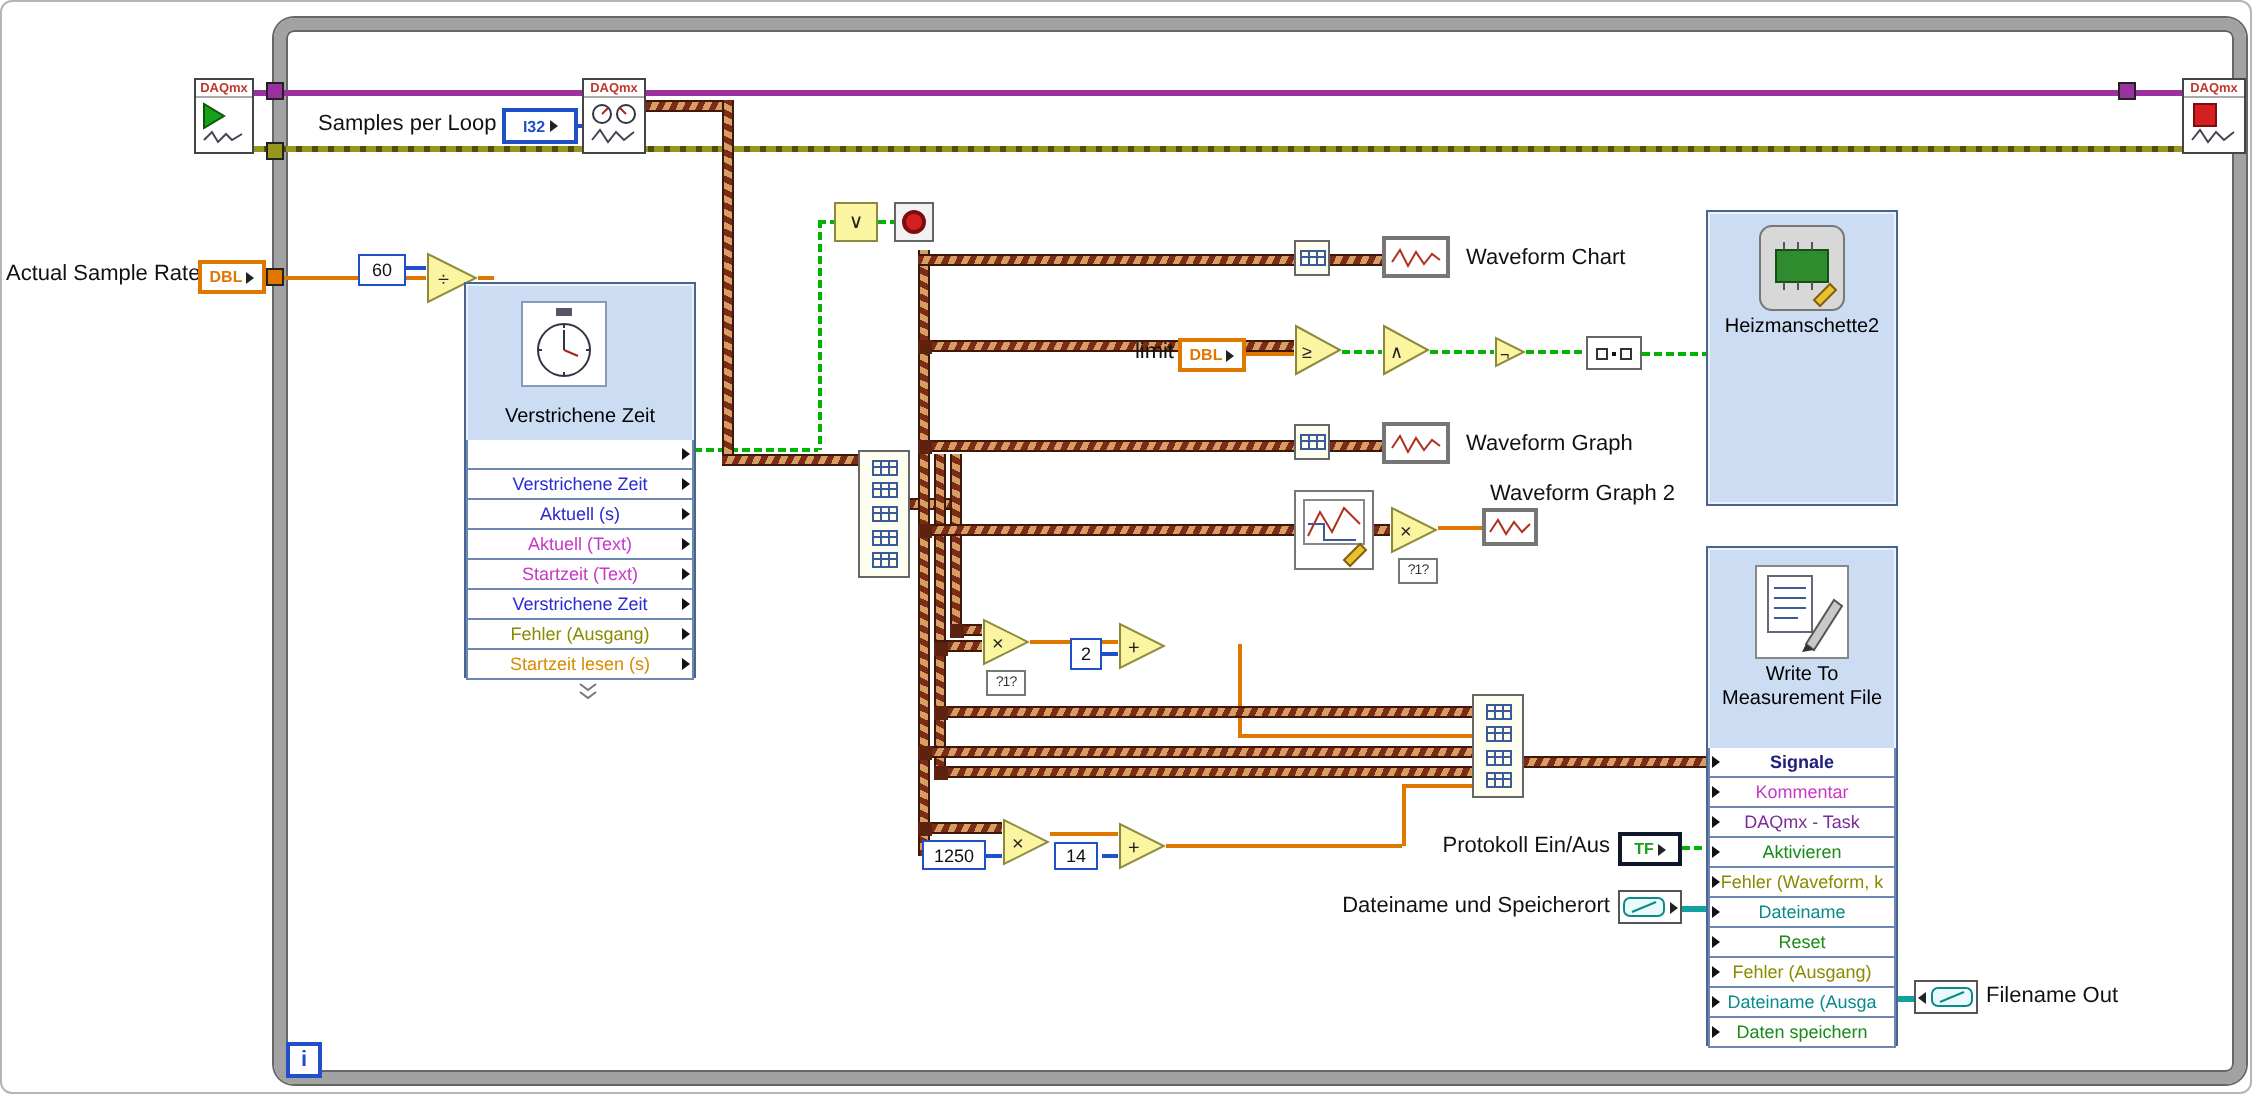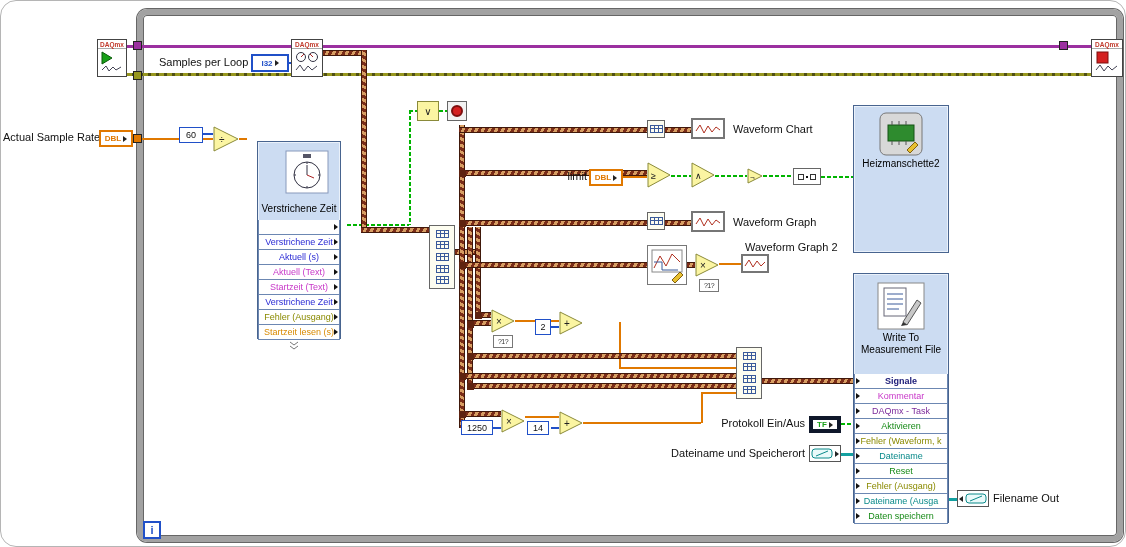--- a/index.html
+++ b/index.html
@@ -1,18 +1,18 @@
 <!DOCTYPE html>
 <html><head>
 <meta charset="utf-8">
 <title>LabVIEW Block Diagram</title>
 <style>
   *{margin:0;padding:0;box-sizing:border-box}
   body{font-family:"Liberation Sans",sans-serif;background:#fff}
-  .diagram{position:relative;width:1126px;height:547px;background:#fff;overflow:hidden;border:1px solid #b5b5b5;border-radius:16px}
+  .diagram{position:relative;width:1126px;height:547px;background:#fff;overflow:hidden;border:1px solid #b5b5b5;border-radius:6px}
   .abs{position:absolute}
   .lbl{position:absolute;font-size:11px;color:#111;white-space:nowrap}
   
   .w{position:absolute}
   .task{height:3px;background:#9b30a0}
   .err{height:3px;background:repeating-linear-gradient(90deg,#97971f 0 5px,#4f4f14 5px 8px)}
   .dbl{height:2px;background:#e07800}
   .dblv{width:2px;background:#e07800}
   .intw{height:2px;background:#2050c8}
   .boolh{height:2px;background:repeating-linear-gradient(90deg,#00b400 0 4px,rgba(0,0,0,0) 4px 6px)}
@@ -25,21 +25,21 @@
   
   .while-loop{position:absolute;left:136px;top:8px;width:986px;height:533px;border:6px solid #a2a2a2;border-radius:10px;box-shadow:0 0 0 1px #666,inset 0 0 0 1px #666}
   .iter{position:absolute;left:142px;top:520px;width:18px;height:18px;background:#fff;border:2px solid #2050c8;color:#2050c8;font-weight:bold;font-size:11px;display:flex;align-items:center;justify-content:center}
   
   .daq{position:absolute;background:#fff;border:1px solid #444}
   .daq-brand{font-size:6.5px;font-weight:bold;color:#c0392b;text-align:center;height:9px;line-height:9px;border-bottom:1px solid #aaa;letter-spacing:0}
   
   .term{position:absolute;background:#fff;display:flex;align-items:center;justify-content:center;font-weight:bold;font-size:8px}
   .t-int{border:2px solid #2050c8;color:#2050c8}
   .t-dbl{border:2px solid #e07800;color:#e07800}
-  .t-tf{border:4px solid #0f172a;color:#18a018}
+  .t-tf{border:2px solid #0f172a;color:#18a018}
   .t-path{border:1px solid #555}
   .tarr{width:0;height:0;border-left:4px solid #222;border-top:3px solid transparent;border-bottom:3px solid transparent;margin-left:2px}
   .tarr-l{width:0;height:0;border-right:4px solid #222;border-top:3px solid transparent;border-bottom:3px solid transparent;margin-right:2px}
   .const{position:absolute;background:#fff;border:1px solid #2050c8;color:#111;font-size:9px;display:flex;align-items:center;justify-content:center}
   
   .poly{position:absolute;background:#fff;border:1px solid #30476e;box-shadow:0 0 0 1px #9fb4d8;display:flex}
   .poly-text{flex:1;font-size:9px;text-align:center;line-height:11px;padding-top:4px}
   .poly-arrow{width:13px;border-left:1px solid #30476e;display:flex;align-items:center;justify-content:center}
   .poly-arrow i{display:block;width:0;height:0;border-top:5px solid #2050c8;border-left:4px solid transparent;border-right:4px solid transparent}
   
@@ -182,21 +182,21 @@
   <div class="term t-dbl" style="left:98px;top:129px;width:34px;height:17px">
     <span>DBL</span>
       <i class="tarr"></i>
   </div>
   <div class="const" style="left:178px;top:126px;width:24px;height:16px">60</div>
   <svg class="abs" style="left:212px;top:125px" width="26" height="26">
     <polygon points="1,1 1,25 25,13" fill="#fbf5a2" stroke="#8a8a3a"></polygon>
     <text x="6" y="17" font-size="10" fill="#222">÷</text>
   </svg>
 
-  <div class="xvi" style="left:256px;top:140px;width:84px;height:198px">
+  <div class="xvi" style="left:231px;top:140px;width:116px;height:198px">
     <svg class="vi-icon" style="left:27px;top:8px" width="44" height="44">
       <rect x="1" y="1" width="42" height="42" fill="#fff" stroke="#8899bb"></rect>
       <rect x="18" y="4" width="8" height="4" fill="#556"></rect>
       <circle cx="22" cy="25" r="13" fill="#fff" stroke="#334"></circle>
       <line x1="22" y1="25" x2="22" y2="15" stroke="#334"></line>
       <line x1="22" y1="25" x2="29" y2="28" stroke="#a22"></line>
       <line x1="22" y1="12" x2="22" y2="14" stroke="#334"></line>
       <line x1="22" y1="36" x2="22" y2="38" stroke="#334"></line>
       <line x1="9" y1="25" x2="11" y2="25" stroke="#334"></line>
       <line x1="33" y1="25" x2="35" y2="25" stroke="#334"></line>

